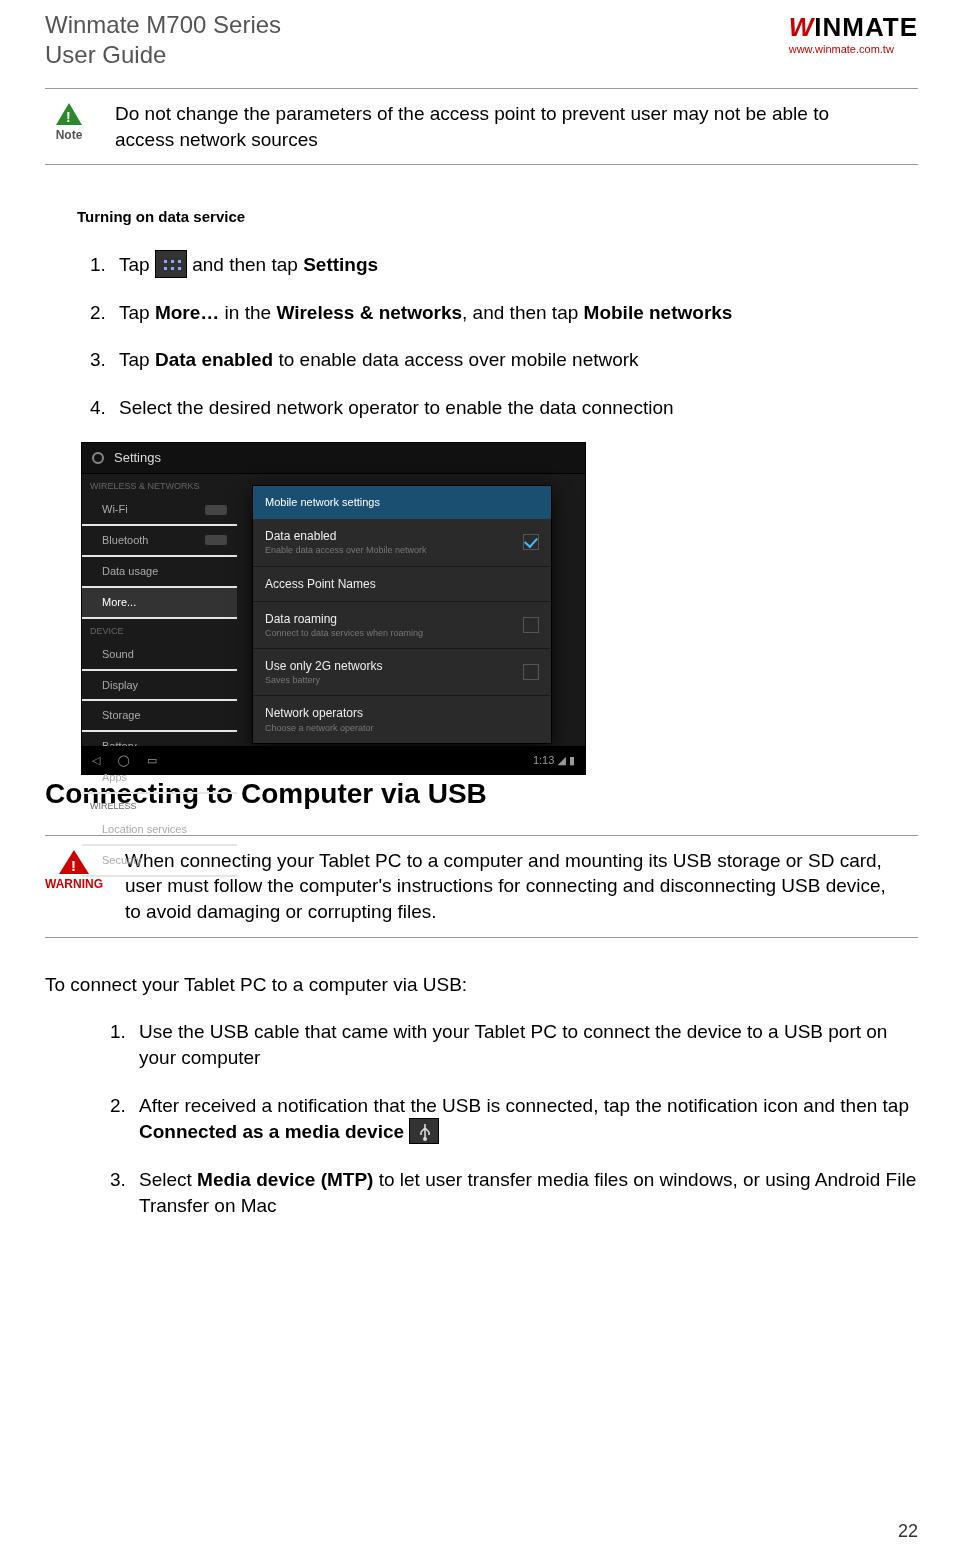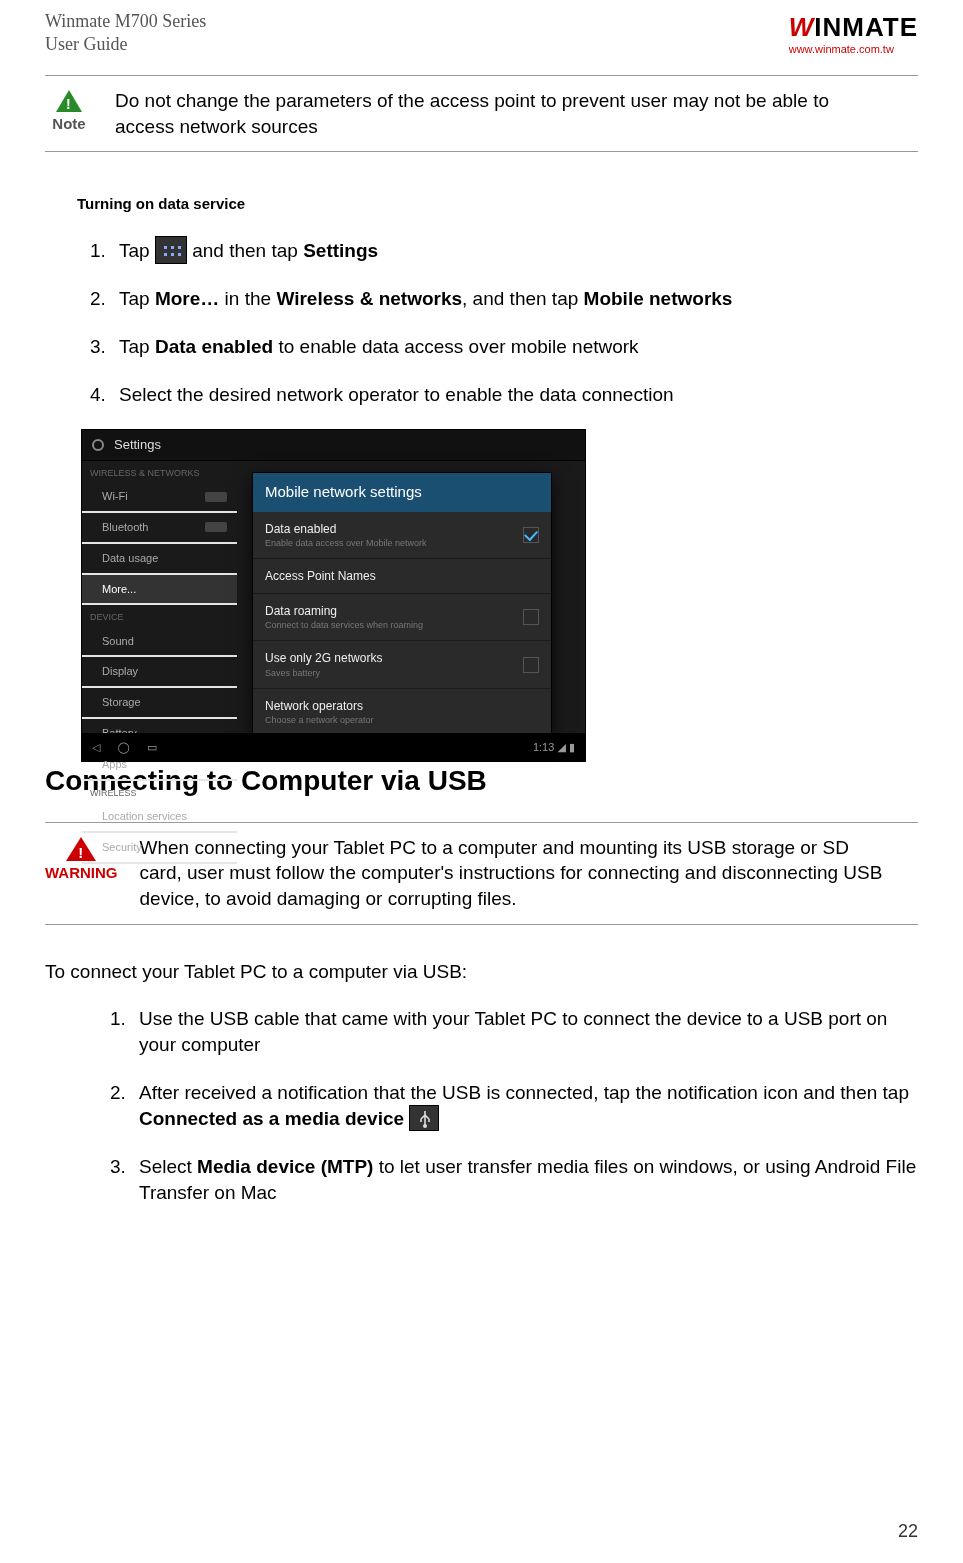--- a/index.html
+++ b/index.html
@@ -16,22 +16,22 @@
   .page {
     padding: 10px 45px 0 45px;
   }
   .header {
     display: flex;
     justify-content: space-between;
     align-items: flex-start;
     margin-bottom: 18px;
   }
   .header-left {
-    font-family: Liberation Serif, serif;
-    font-size: 18px;
+    font-family: Liberation Sans, sans-serif;
+    font-size: 24px;
     color: #555;
     line-height: 1.25;
   }
   .logo {
     text-align: left;
   }
   .logo-main {
     font-size: 26px;
     font-weight: 900;
     letter-spacing: 1px;
@@ -74,21 +74,21 @@
     border-bottom: 24px solid #c00;
     position: relative;
   }
   .warn-icon-tri::after {
     content: "!";
     position: absolute;
     top: 6px; left: -3px;
     color: #fff; font-weight: bold; font-size: 15px;
   }
   .icon-label {
-    font-size: 15px; color: #555; margin-top: 2px; font-weight: bold;
+    font-size: 12px; color: #555; margin-top: 2px; font-weight: bold;
   }
   .callout-text { flex: 1; padding-right: 30px; }
   .section { margin-top: 42px; margin-left: 32px; margin-right: 0; }
   .h-bold { font-weight: bold; font-size: 15px; }
   ol { margin: 22px 0 0 34px; }
   ol li { margin-bottom: 22px; padding-left: 8px; }
   .apps-icon {
     display: inline-block;
     width: 32px; height: 28px;
     background: #333;
@@ -158,21 +158,21 @@
   .shot-modal {
     position:absolute;
     left:170px; top:42px;
     width:300px;
     background:#2a2a2a;
     box-shadow: 0 6px 18px rgba(0,0,0,.7);
     border:1px solid #000;
   }
   .modal-hdr {
     background:#1b4f72; color:#fff;
-    padding:9px 12px; font-size:15px;
+    padding:9px 12px; font-size:11px;
   }
   .modal-row {
     padding: 9px 12px;
     border-bottom: 1px solid #1a1a1a;
     display:flex; justify-content:space-between; align-items:center;
   }
   .modal-row .t { font-size:11px; }
   .modal-row .t .mt { color:#eee; font-size:12px;}
   .modal-row .t .st { color:#777; font-size:9px;}
   .chk { width:16px;height:16px;border:1px solid #555; position:relative;}

